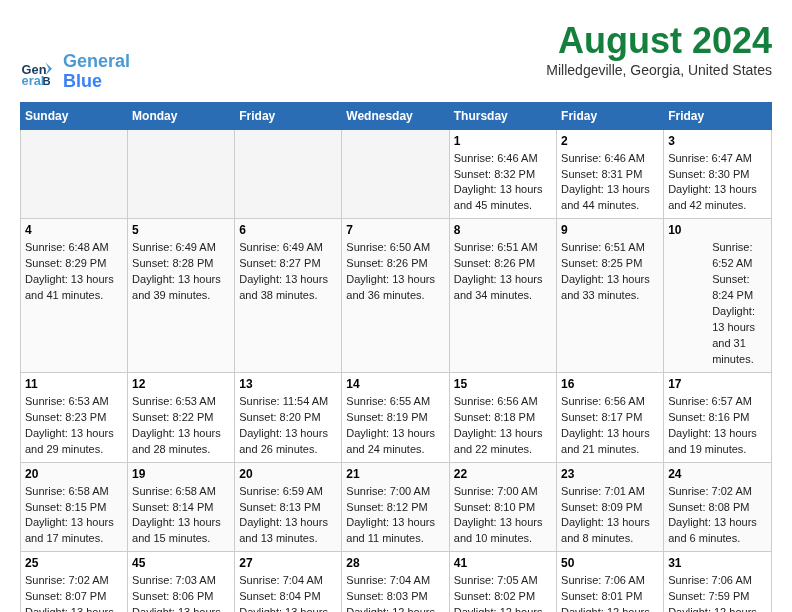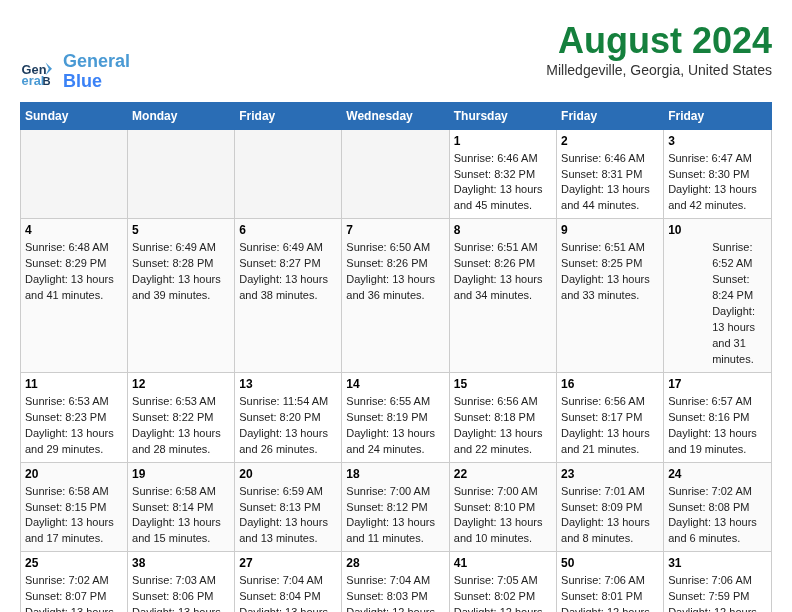--- a/index.html
+++ b/index.html
@@ -268,21 +268,21 @@
 and 15 minutes.</div>
         </td>
         <td>
           <span class="day-num">20</span>
           <div class="day-info" style="white-space: pre-line;">Sunrise: 6:59 AM
 Sunset: 8:13 PM
 Daylight: 13 hours
 and 13 minutes.</div>
         </td>
         <td>
-          <span class="day-num">18</span>
+          <span class="day-num">21</span>
           <div class="day-info" style="white-space: pre-line;">Sunrise: 7:00 AM
 Sunset: 8:12 PM
 Daylight: 13 hours
 and 11 minutes.</div>
         </td>
         <td>
           <span class="day-num">22</span>
           <div class="day-info" style="white-space: pre-line;">Sunrise: 7:00 AM
 Sunset: 8:10 PM
 Daylight: 13 hours
@@ -305,21 +305,21 @@
       </tr>
       <tr>
         <td>
           <span class="day-num">25</span>
           <div class="day-info" style="white-space: pre-line;">Sunrise: 7:02 AM
 Sunset: 8:07 PM
 Daylight: 13 hours
 and 4 minutes.</div>
         </td>
         <td>
-          <span class="day-num">38</span>
+          <span class="day-num">45</span>
           <div class="day-info" style="white-space: pre-line;">Sunrise: 7:03 AM
 Sunset: 8:06 PM
 Daylight: 13 hours
 and 2 minutes.</div>
         </td>
         <td>
           <span class="day-num">27</span>
           <div class="day-info" style="white-space: pre-line;">Sunrise: 7:04 AM
 Sunset: 8:04 PM
 Daylight: 13 hours

